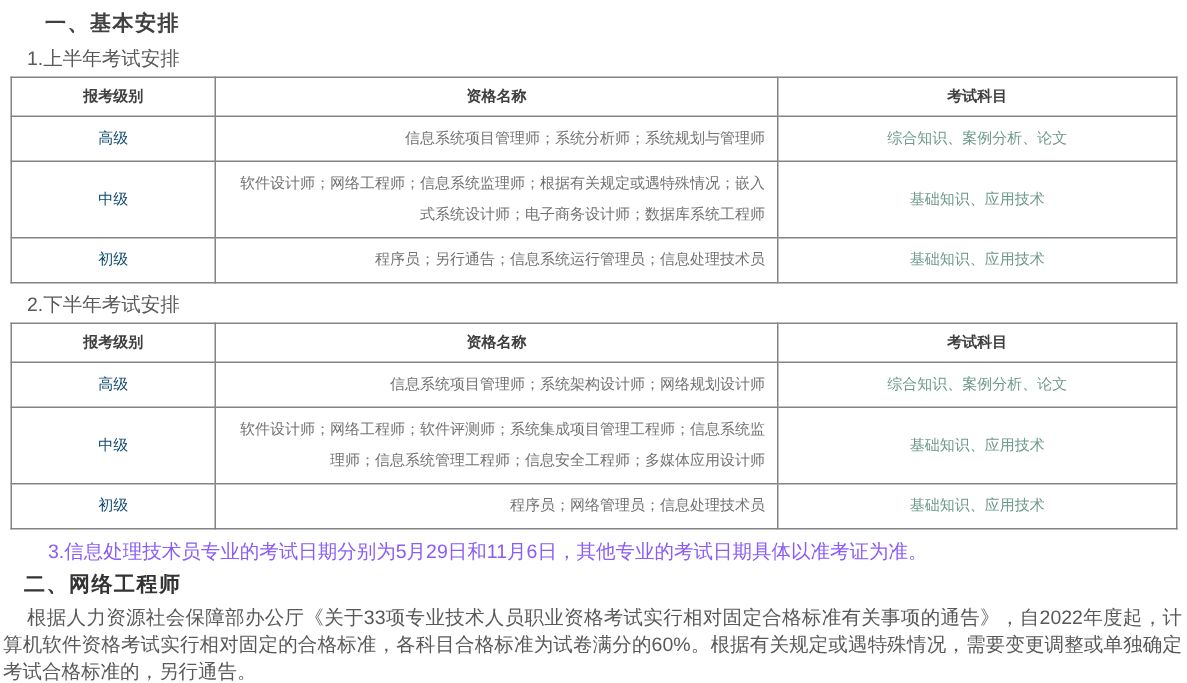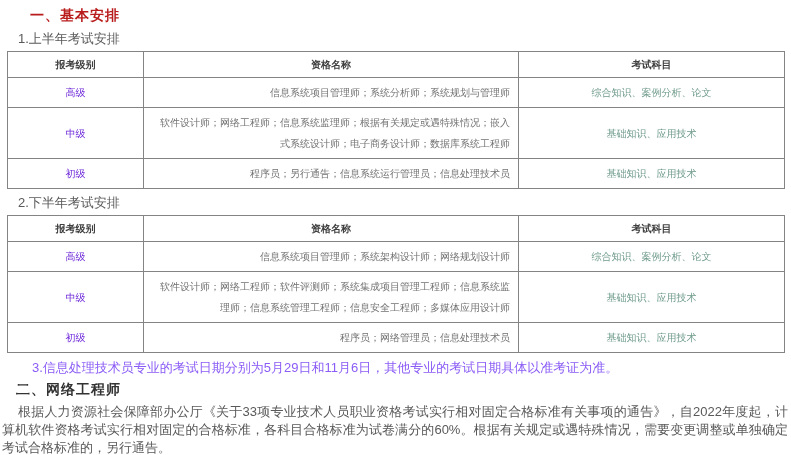--- a/index.html
+++ b/index.html
@@ -6,21 +6,21 @@
   html, body {
     width: 791px;
     background: #ffffff;
     font-family: "Liberation Sans", "DejaVu Sans", sans-serif;
   }
   body { height: 455px; overflow: hidden; }
 
   .h-main {
     font-size: 14px;
     font-weight: bold;
-    color: #b91c1c;
+    color: #404040;
     margin: 7px 0 0 30px;
     letter-spacing: 1px;
   }
   .sub-line {
     font-size: 13px;
     color: #595959;
     margin: 5px 0 3px 18px;
   }
   .note-line {
     font-size: 13px;
@@ -58,21 +58,21 @@
   }
   table.exam-table { border: 1px solid #6b6b6b; }
   table.exam-table th {
     color: #3f3f3f;
     font-weight: bold;
     text-align: center;
     padding: 2px 4px;
     height: 25px;
   }
   td.cell-level {
-    color: #6d28d9;
+    color: #0c4a6e;
     text-align: center;
     padding: 4px 4px;
   }
   td.cell-qual {
     color: #737373;
     text-align: right;
     padding: 4px 8px;
   }
   td.cell-subj {
     color: #6e9a8a;

